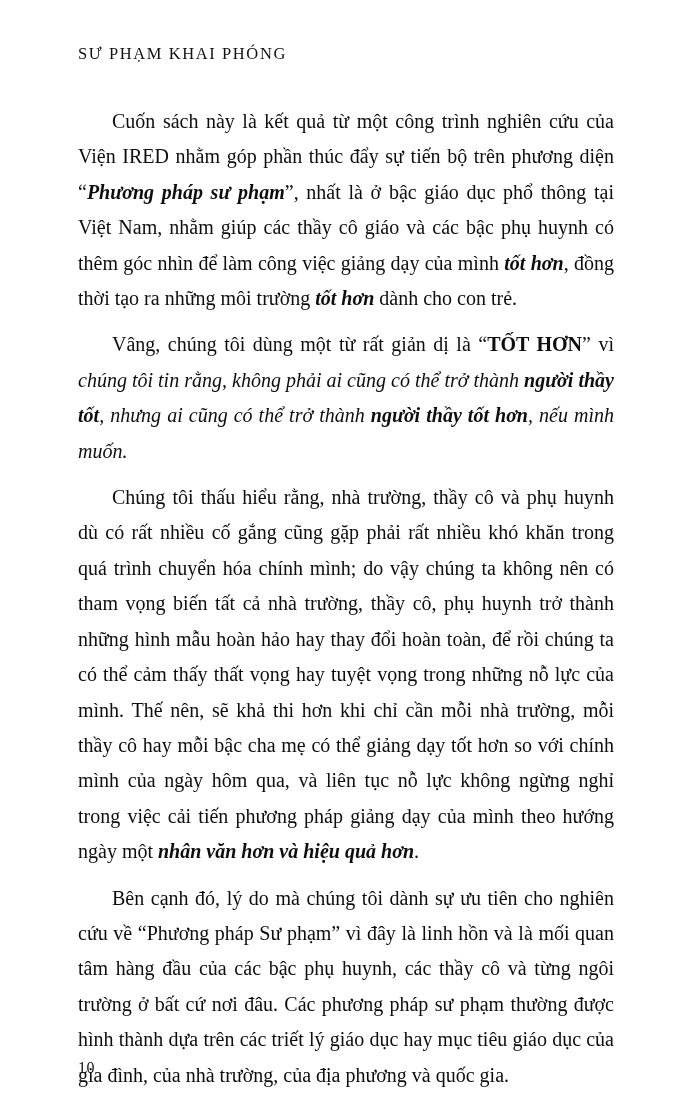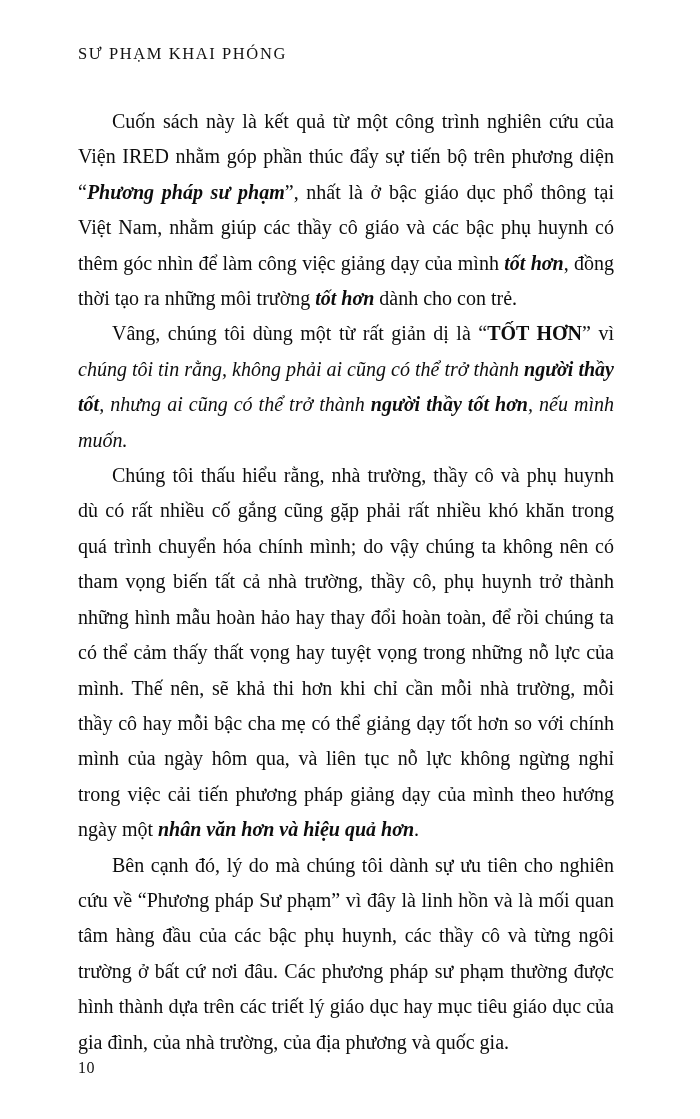--- a/index.html
+++ b/index.html
@@ -36,20 +36,21 @@
   p.para {
     margin: 0;
     font-size: 20px;
     line-height: 35.4px;
     text-align: justify;
     text-justify: inter-word;
     text-indent: 34px;
     color: #0d0d0d;
   }
   p.para + p.para {
+    margin-top: 11px;
   }
   .bi {
     font-weight: bold;
     font-style: italic;
   }
   .it {
     font-style: italic;
   }
   .bold {
     font-weight: bold;

